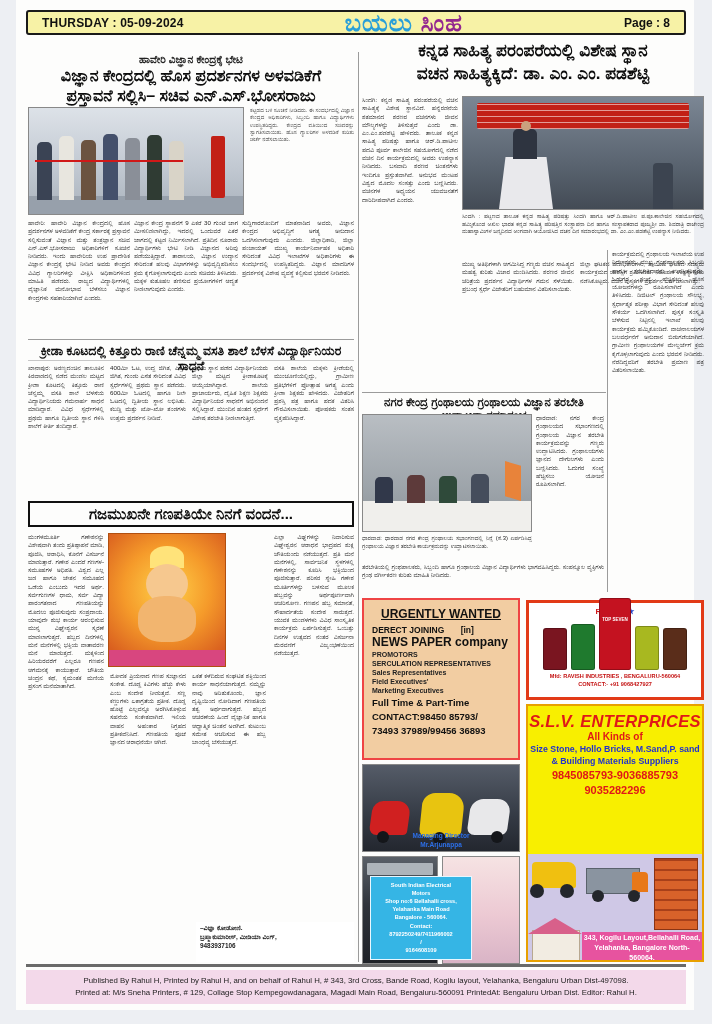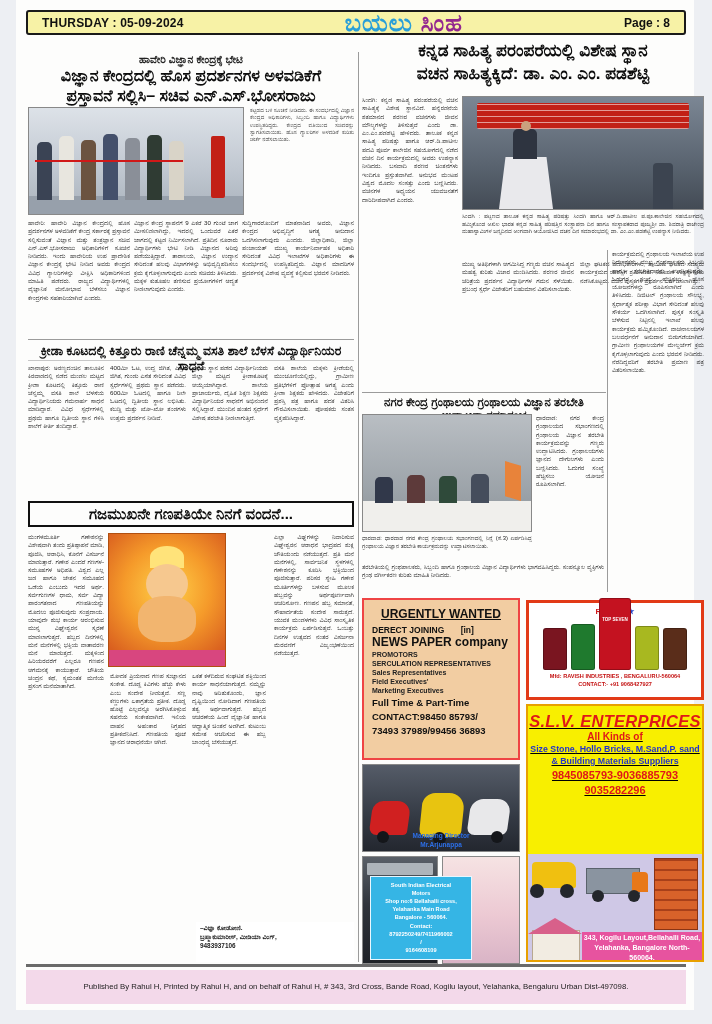--- a/index.html
+++ b/index.html
@@ -226,21 +226,21 @@
       <span class="pouch" style="width:22px;height:44px;background:#1f7a2e;display:inline-block;"></span>
       <span class="pouch" style="width:30px;height:52px;background:#c41220;display:inline-block;color:#fff;font-size:4.5px;font-weight:bold;text-align:center;line-height:1.2;padding-top:18px;">TOP SEVEN</span>
       <span class="pouch" style="width:22px;height:42px;background:#a8b820;display:inline-block;"></span>
       <span class="pouch" style="width:22px;height:40px;background:#5a2d1a;display:inline-block;"></span>
     </div>
     <div class="rav-note" style="margin-top:3px;">Mfd: RAVISH INDUSTRIES , BENGALURU-560064</div>
     <div class="rav-note">CONTACT:- +91 9068427927</div>
   </div>
 
   <div class="abs ad-slv" style="left:526px;top:704px;width:178px;height:258px;">
-    <div class="slv-top" style="height:142px;text-decoration:underline;">
+    <div class="slv-top" style="height:142px;">
       <div class="slv-name">S.L.V. ENTERPRICES</div>
       <div class="slv-sub">All Kinds of</div>
       <div class="slv-blue">Size Stone, Hollo Bricks, M.Sand,P. sand</div>
       <div class="slv-blue">&amp; Building Materials Suppliers</div>
       <div class="slv-phone">9845085793-9036885793</div>
       <div class="slv-phone">9035282296</div>
     </div>
     <div class="slv-bottom" style="height:116px;">
       <div style="position:absolute;left:4px;top:8px;width:44px;height:26px;background:#f0c010;border-radius:4px 8px 2px 2px;"></div>
       <div style="position:absolute;left:2px;top:30px;width:14px;height:14px;background:#23262b;border-radius:50%;"></div>
@@ -255,14 +255,15 @@
       <div class="slv-band" style="position:absolute;left:54px;bottom:6px;width:120px;height:32px;">
         <span>343, Kogilu Layout,Bellahalli Road,</span>
         <span>Yelahanka, Bangalore North-560064.</span>
       </div>
     </div>
   </div>
 
   <div class="abs" style="left:26px;top:964px;width:660px;height:3px;background:#6a6a6a;"></div>
   <div class="abs footer" style="left:26px;top:970px;width:660px;height:34px;">
     <div>Published By Rahul H, Printed by Rahul H, and on behalf of Rahul H, # 343, 3rd Cross, Bande Road, Kogilu layout, Yelahanka, Bengaluru Urban Dist-497098.</div>
+    <div>Printed at: M/s Sneha Printers, # 129, Collage Stop Kempegowdanagara, Magadi Main Road, Bengaluru-560091 PrintedAt: Bengaluru Urban Dist. Editor: Rahul H.</div>
   </div>
 </div>
 
 </body></html>

